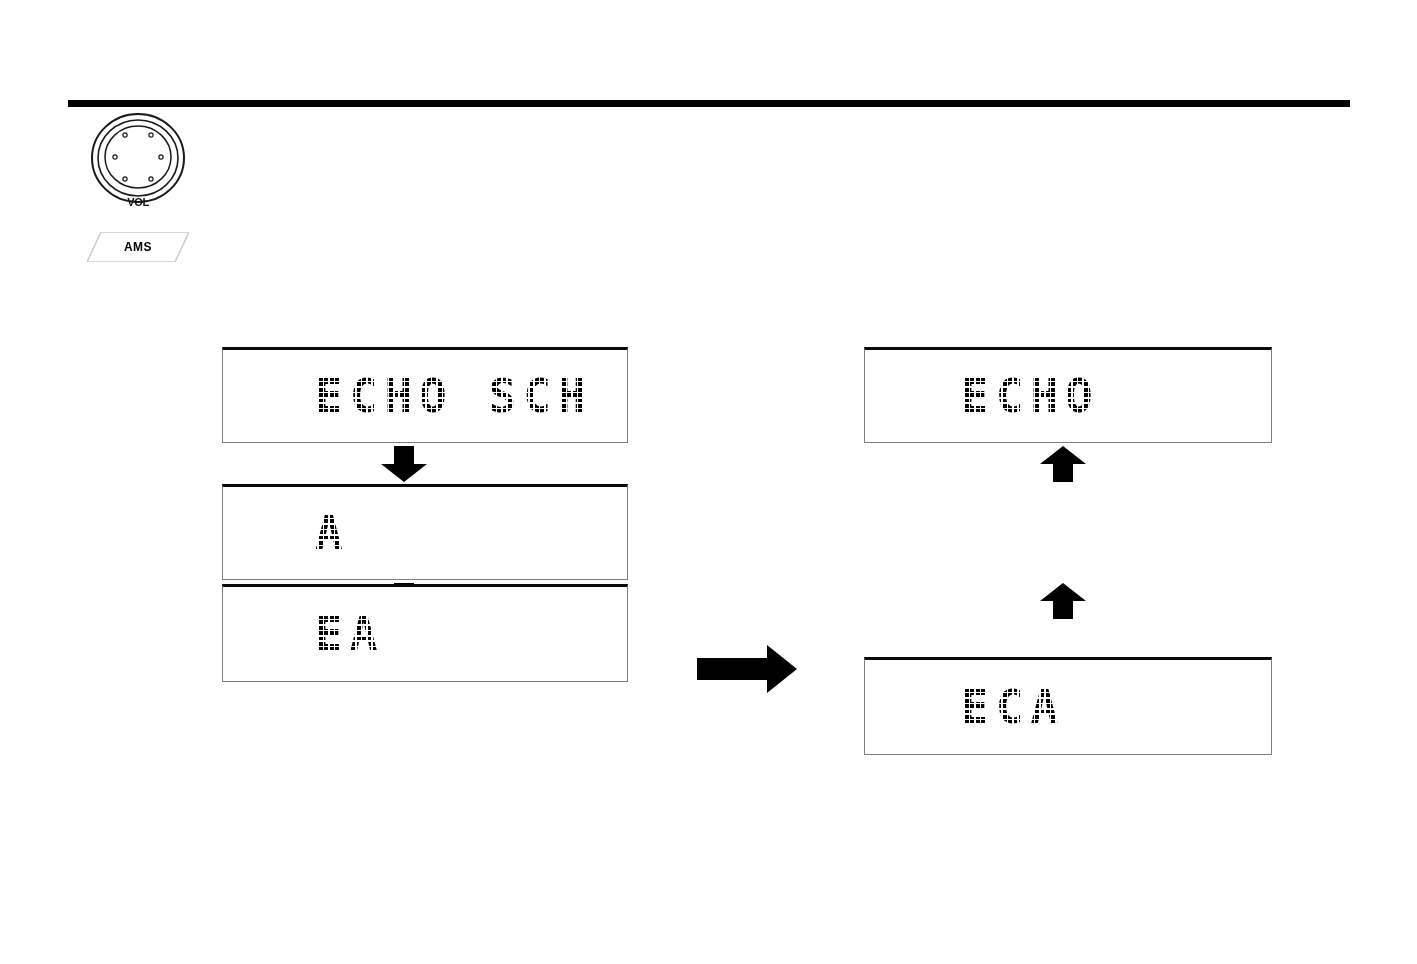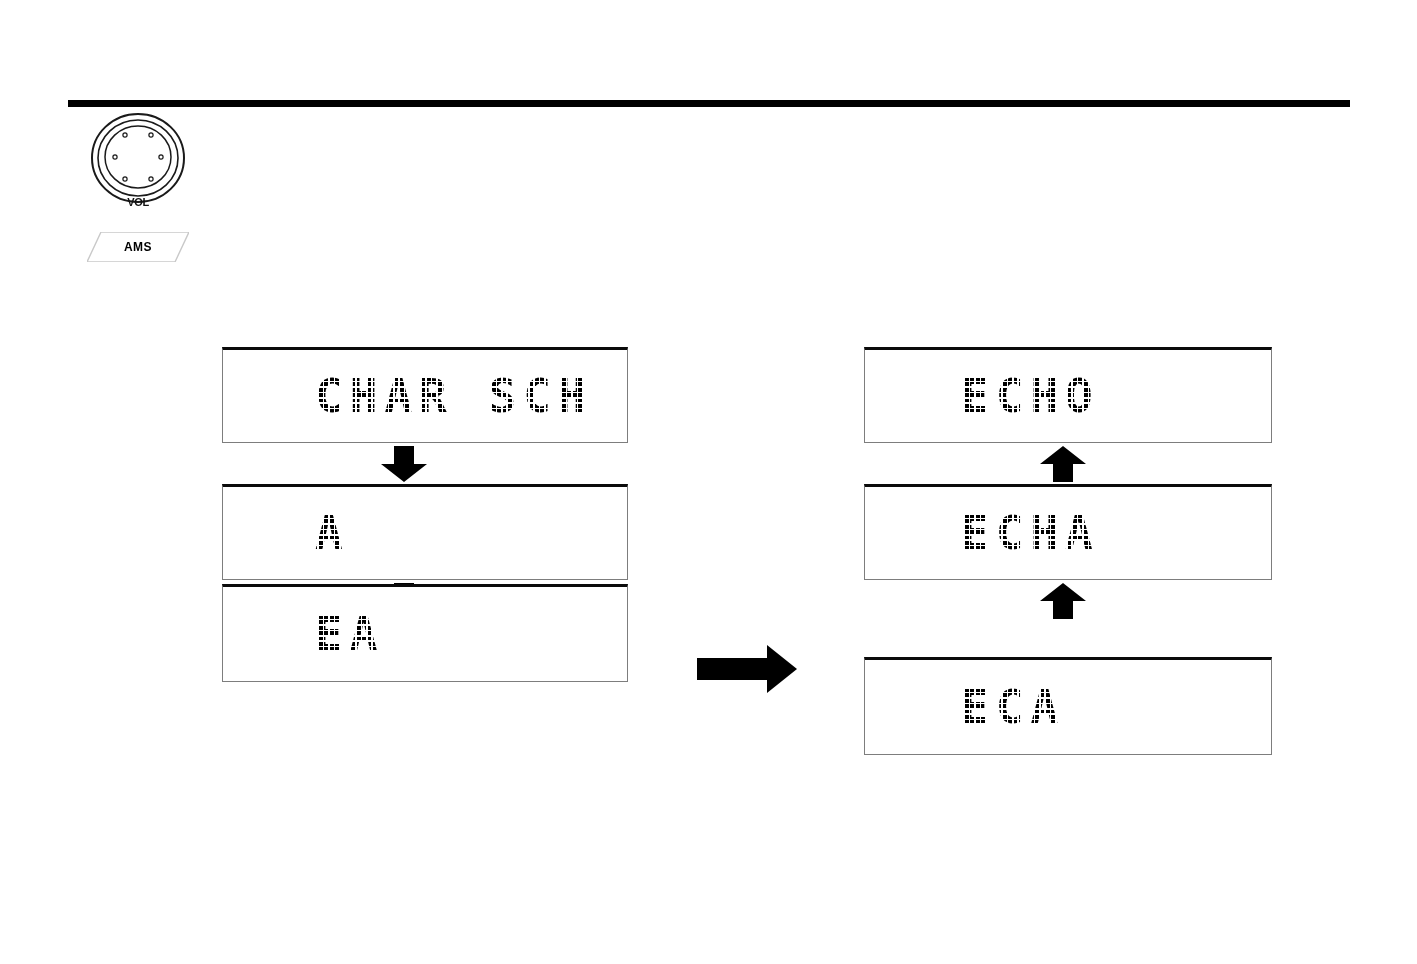--- a/index.html
+++ b/index.html
@@ -188,21 +188,21 @@
     </svg>
     <div class="ams-label">AMS</div>
   </div>
 
 </div>
 
 <div class="flow">
 
   <div class="lcd" id="lcd-char-sch">
     <div class="lcd-inner">
-      <span class="lcd-text dot-text">CHAR SCH</span>
+      <span class="lcd-text dot-text">ECHO SCH</span>
     </div>
   </div>
 
   <div class="arrow" id="arrow-down-1">
     <svg width="46" height="36" viewBox="0 0 46 36" xmlns="http://www.w3.org/2000/svg">
       <polygon points="13,0 33,0 33,18 46,18 23,36 0,18 13,18" fill="#000000"></polygon>
     </svg>
   </div>
 
   <div class="lcd" id="lcd-a">
@@ -234,25 +234,20 @@
       <span class="lcd-text dot-text">ECHO</span>
     </div>
   </div>
 
   <div class="arrow" id="arrow-up-1">
     <svg width="46" height="36" viewBox="0 0 46 36" xmlns="http://www.w3.org/2000/svg">
       <polygon points="23,0 46,18 33,18 33,36 13,36 13,18 0,18" fill="#000000"></polygon>
     </svg>
   </div>
 
-  <div class="lcd" id="lcd-echa">
-    <div class="lcd-inner">
-      <span class="lcd-text dot-text">ECHA</span>
-    </div>
-  </div>
 
   <div class="arrow" id="arrow-up-2">
     <svg width="46" height="36" viewBox="0 0 46 36" xmlns="http://www.w3.org/2000/svg">
       <polygon points="23,0 46,18 33,18 33,36 13,36 13,18 0,18" fill="#000000"></polygon>
     </svg>
   </div>
 
   <div class="lcd" id="lcd-eca">
     <div class="lcd-inner">
       <span class="lcd-text dot-text">ECA</span>

